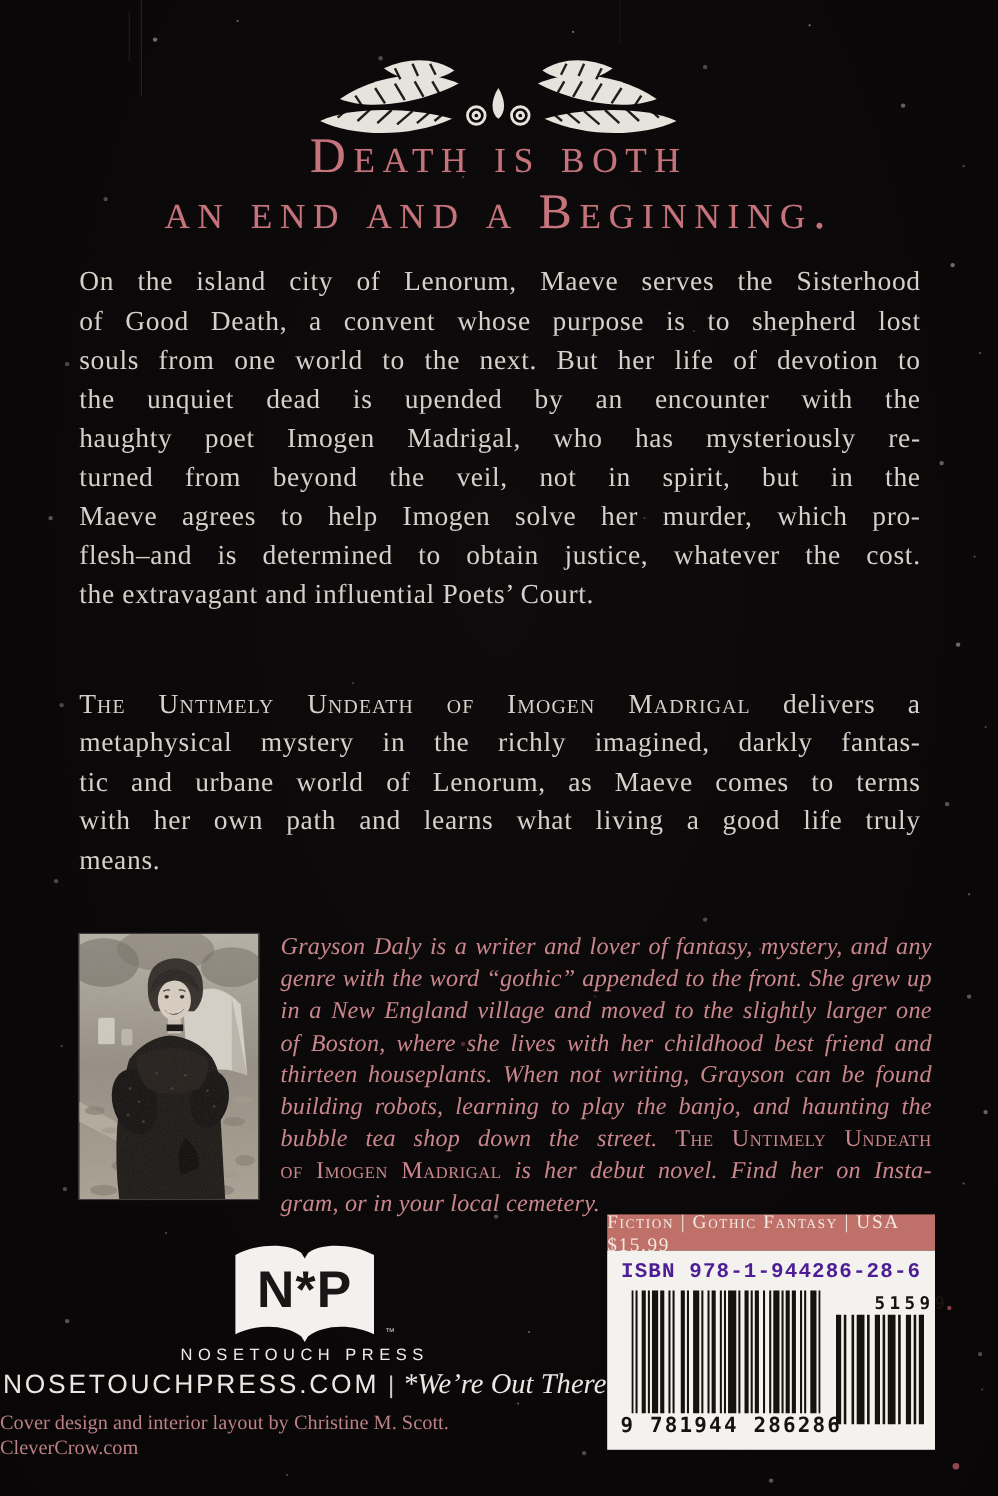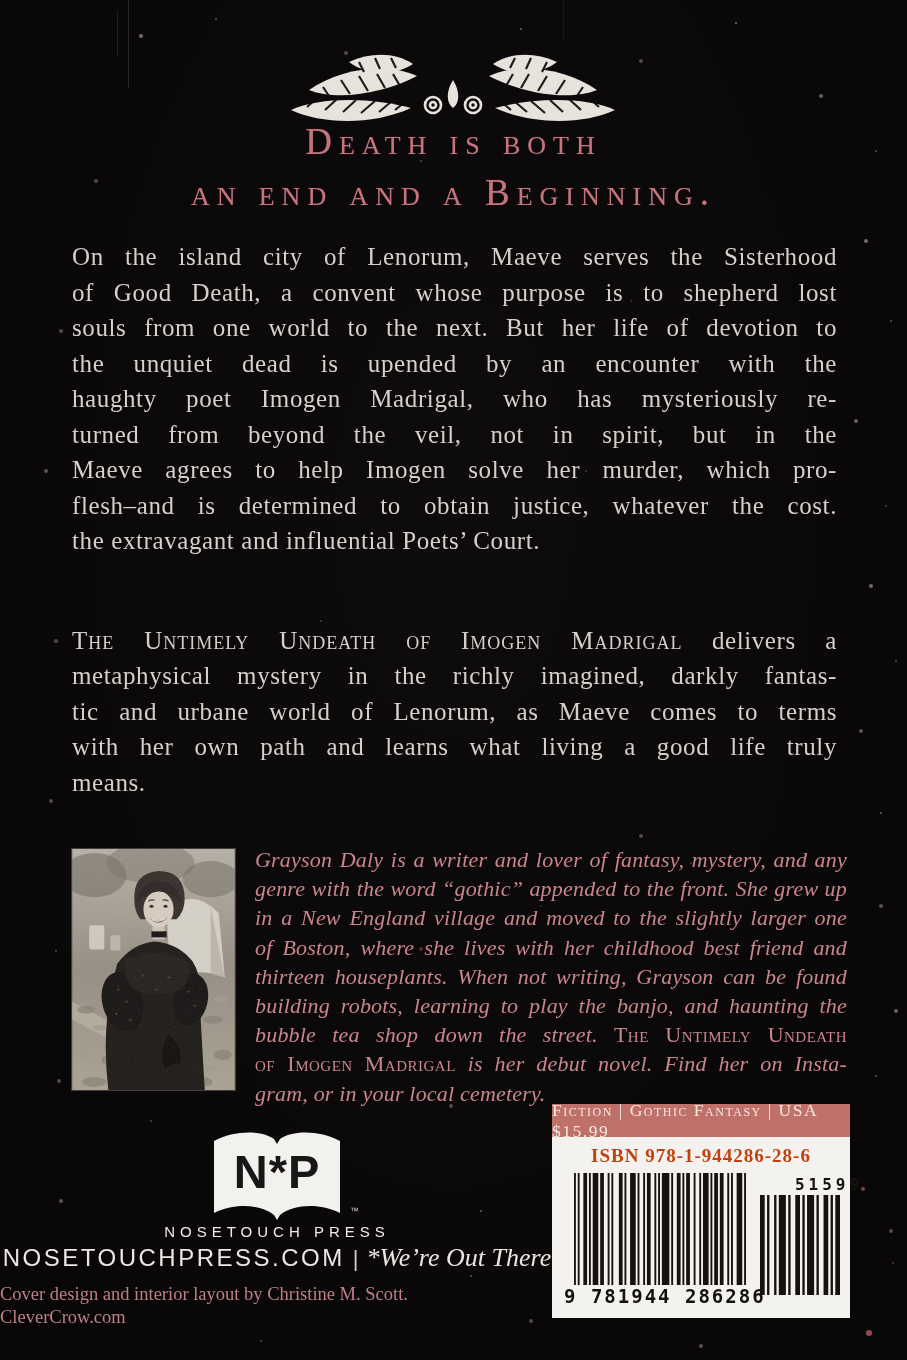--- a/index.html
+++ b/index.html
@@ -28,21 +28,21 @@
     420px 948px 0 1px rgba(162,78,85,.5),892px 1262px 0 rgba(162,78,85,.6),105px 905px 0 rgba(162,78,85,.5),
     540px 905px 0 rgba(162,78,85,.4),585px 1195px 0 1px rgba(162,78,85,.5),630px 300px 0 rgba(162,78,85,.5);}
   .scratch{position:absolute;width:1px;background:rgba(255,255,255,.12);}
   .sc-a{left:128px;top:0;height:88px;}
   .sc-b{left:117px;top:10px;height:46px;opacity:.7;}
   .sc-c{left:563px;top:0;height:40px;opacity:.5;}
   
   .ornament{position:absolute;left:283px;top:50px;}
   
   .headline{position:absolute;left:0;top:116px;width:907px;text-align:center;
-    color:#c5747c;font-variant:small-caps;font-size:37px;line-height:51px;letter-spacing:7px;
+    color:#c5747c;font-variant:small-caps;font-size:45px;line-height:51px;letter-spacing:7px;
     text-shadow:0 0 1px rgba(197,116,124,.4);}
   
   .synopsis{position:absolute;left:72px;top:239px;width:765px;color:#d6d0ca;
     font-size:25px;line-height:35.5px;letter-spacing:.6px;}
   .jline{text-align:justify;text-align-last:justify;white-space:nowrap;}
   .jlast{text-align-last:left;}
   .p2{margin-top:64px;}
   .sc{font-variant:small-caps;letter-spacing:1px;}
   
   .photo-wrap{position:absolute;left:72px;top:849px;width:163px;height:241px;outline:1px solid rgba(255,255,255,.22);}
@@ -64,22 +64,22 @@
   .website-line .sep{font-family:"Liberation Sans",sans-serif;font-size:22px;padding:0 8px;color:#cfcbc7;}
   .website-line .tagline{font-size:26px;font-style:italic;font-family:"Liberation Serif",serif;}
   .credit{position:absolute;left:0;top:1283px;width:554px;
     font-size:18.5px;color:#bd8086;line-height:23px;}
   
   .banner{position:absolute;left:552px;top:1104px;width:298px;height:33px;background:#bf7169;
     color:#f3e9e3;font-variant:small-caps;font-size:17.5px;letter-spacing:1.5px;
     display:flex;align-items:center;justify-content:center;}
   .bcbox{position:absolute;left:552px;top:1137px;width:298px;height:181px;background:#f4f2ee;}
   .isbn{position:absolute;top:8px;left:0;width:100%;text-align:center;
-    font-family:Liberation Serif, serif;font-size:19px;font-weight:bold;
-    letter-spacing:1px;color:#c2410c;}
+    font-family:Liberation Mono, monospace;font-size:19px;font-weight:bold;
+    letter-spacing:1px;color:#4c1d95;}
   .ean-svg{position:absolute;left:22px;top:36px;}
   .ean-digits{position:absolute;left:12px;top:148px;
     font-family:"DejaVu Sans Mono","Liberation Mono",monospace;font-size:19px;font-weight:bold;
     letter-spacing:2px;color:#15130f;}
   .addon-digits{position:absolute;left:206px;top:38px;width:84px;text-align:center;
     font-family:"DejaVu Sans Mono","Liberation Mono",monospace;font-size:16px;font-weight:bold;
     letter-spacing:4px;color:#15130f;margin-left:29px;}
   .addon-svg{position:absolute;left:208px;top:58px;}
 </style>
 </head>

